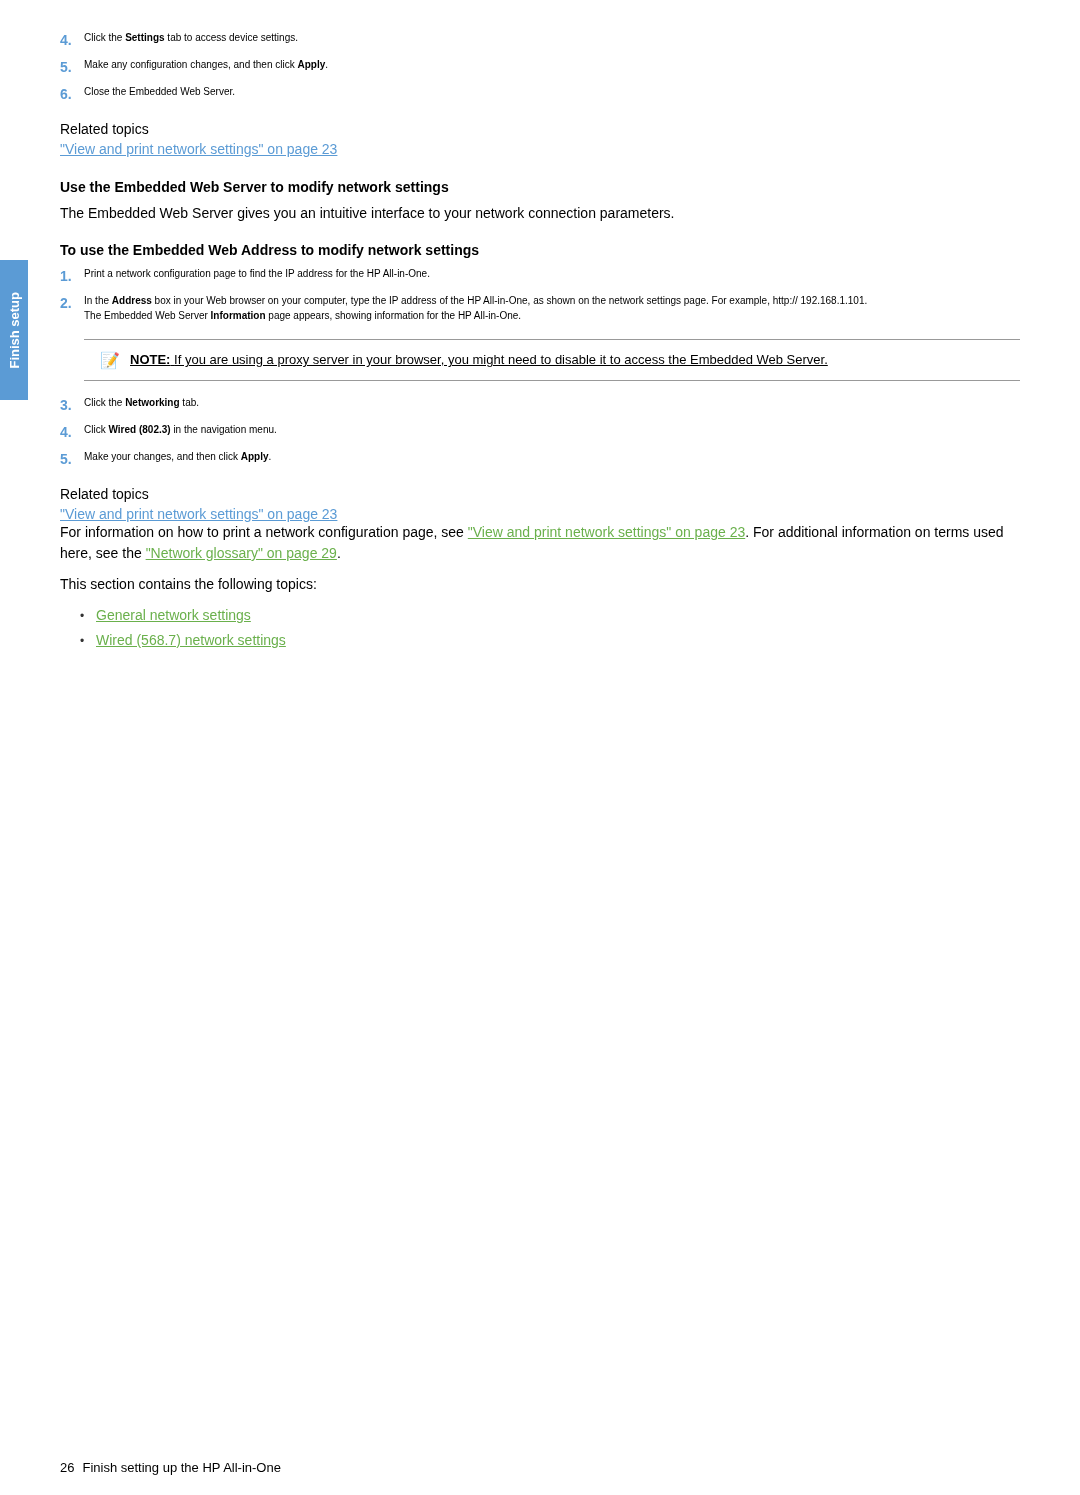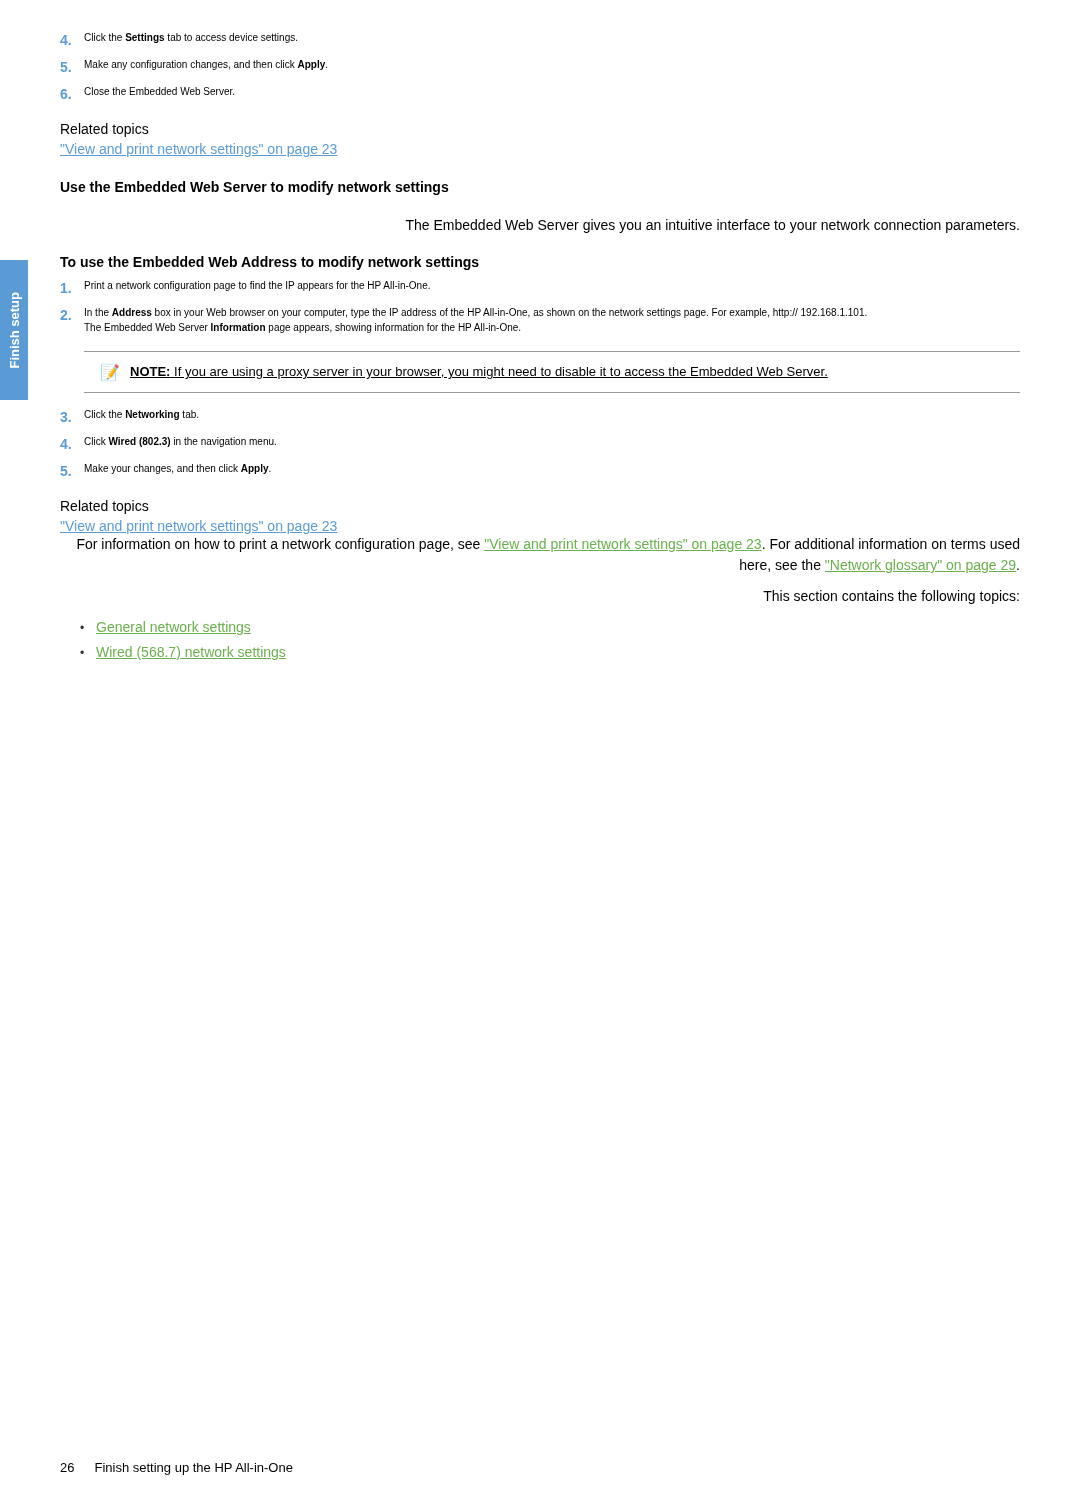--- a/index.html
+++ b/index.html
@@ -68,35 +68,34 @@
       font-weight: normal;
       font-size: 14px;
       margin-bottom: 4px;
       margin-top: 16px;
     }
 
     .section-heading {
       font-weight: bold;
       font-size: 14px;
       margin-top: 22px;
-      margin-bottom: 20px;
+      margin-bottom: 8px;
     }
 
     .section-subheading {
       font-weight: bold;
       font-size: 14px;
       margin-top: 18px;
       margin-bottom: 8px;
     }
 
     .body-text {
       font-size: 14px;
       line-height: 1.5;
       margin-bottom: 10px;
-      text-align: right;
     }
 
     .note-box {
       border-top: 1px solid #999;
       border-bottom: 1px solid #999;
       padding: 10px 16px;
       margin: 14px 0 14px 24px;
       display: flex;
       align-items: flex-start;
       gap: 8px;
@@ -151,21 +150,21 @@
     }
 
     
     .page-footer {
       position: absolute;
       bottom: 20px;
       left: 60px;
       right: 60px;
       display: flex;
       align-items: center;
-      gap: 20px;
+      gap: 8px;
     }
 
     .footer-page-num {
       font-size: 13px;
       color: #000;
     }
 
     .footer-text {
       font-size: 13px;
       color: #000;
@@ -239,21 +238,21 @@
 
     <div class="section-heading">Use the Embedded Web Server to modify network settings</div>
 
     <div class="body-text">The Embedded Web Server gives you an intuitive interface to your network connection parameters.</div>
 
     <div class="section-subheading">To use the Embedded Web Address to modify network settings</div>
 
     <ul class="numbered-list">
       <li>
         <span class="list-number">1.</span>
-        <span class="list-content">Print a network configuration page to find the IP appears for the HP All-in-One.</span>
+        <span class="list-content">Print a network configuration page to find the IP address for the HP All-in-One.</span>
       </li>
       <li>
         <span class="list-number">2.</span>
         <span class="list-content">
           In the <strong>Address</strong> box in your Web browser on your computer, type the IP address of the HP All-in-One, as shown on the network settings page. For example, http:// 192.168.1.101.<br>
           The Embedded Web Server <strong>Information</strong> page appears, showing information for the HP All-in-One.
         </span>
       </li>
     </ul>
 

